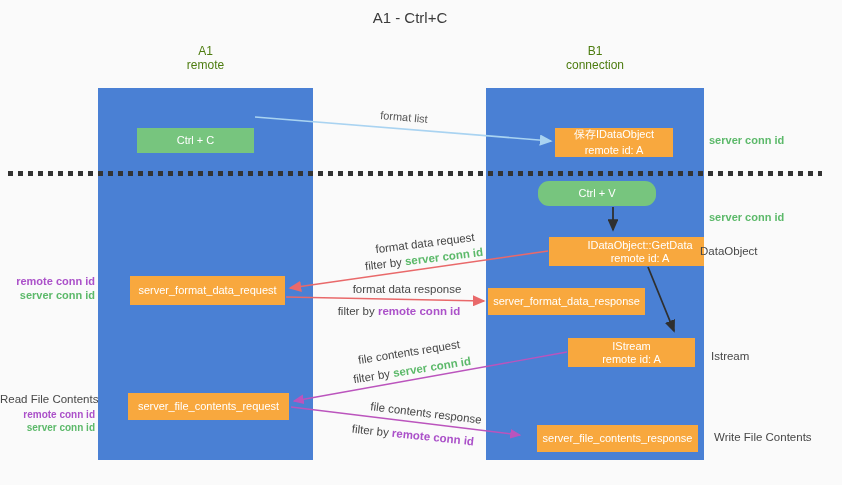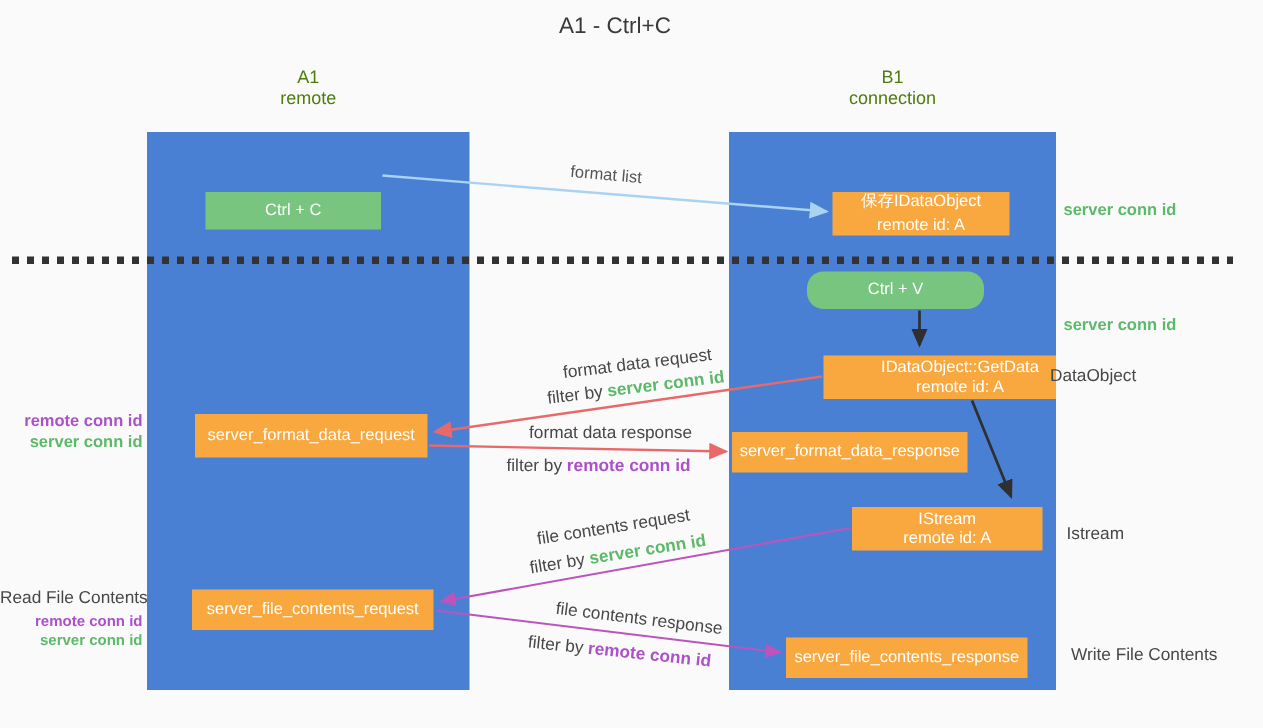--- a/index.html
+++ b/index.html
@@ -112,21 +112,21 @@
 
   <div class="box orange" style="left:568px;top:338px;width:127px;height:29px;">
     <span>IStream</span>
     <span>remote id: A</span>
   </div>
 
   <div class="box orange" style="left:128px;top:393px;width:161px;height:27px;">
     <span>server_file_contents_request</span>
   </div>
 
-  <div class="box orange" style="left:524px;top:425px;width:161px;height:27px;">
+  <div class="box orange" style="left:537px;top:425px;width:161px;height:27px;">
     <span>server_file_contents_response</span>
   </div>
 
   <div class="flabel" style="left:404px;top:117px;--r:5deg;font-size:11px;color:#555;">format list</div>
 
   <div class="flabel" style="left:425px;top:243px;--r:-7deg;">format data request</div>
   <div class="flabel" style="left:424px;top:259px;--r:-7deg;">
     <span>filter by </span><span class="k-green">server conn id</span>
   </div>
 

